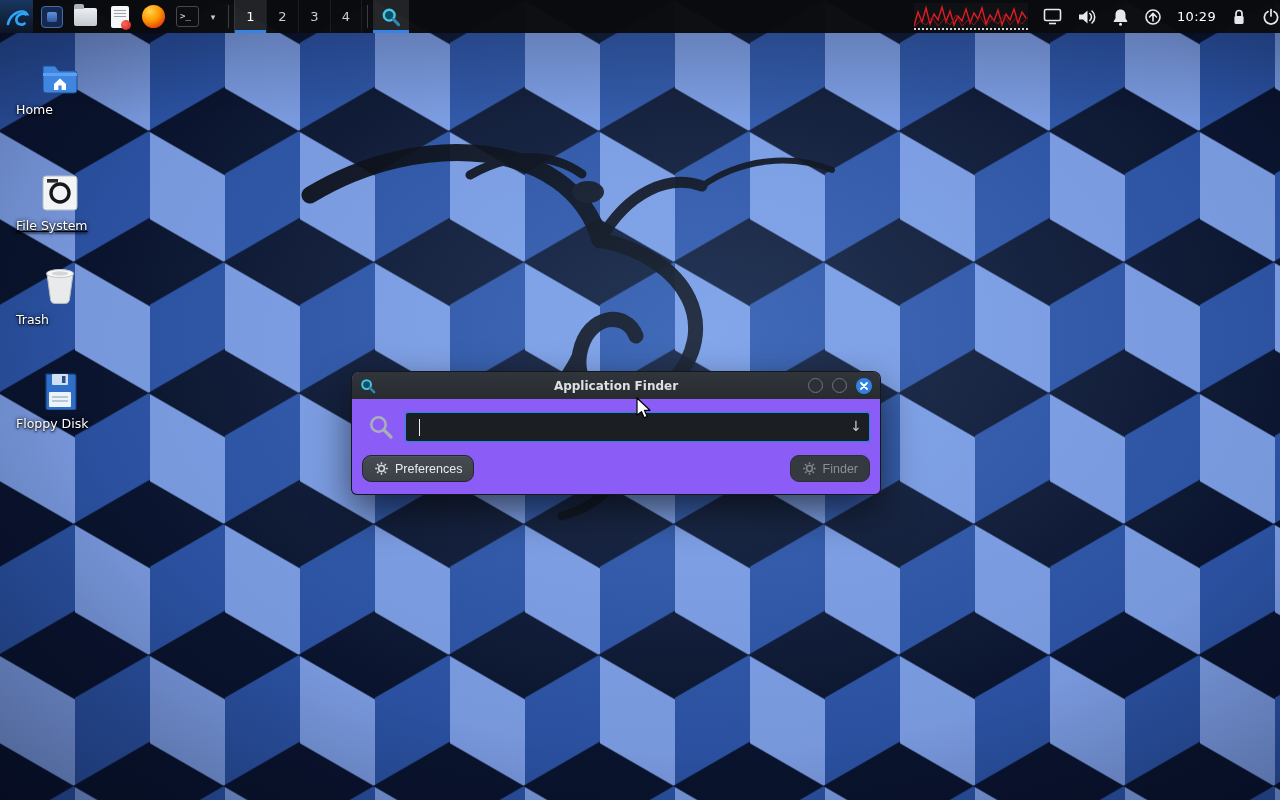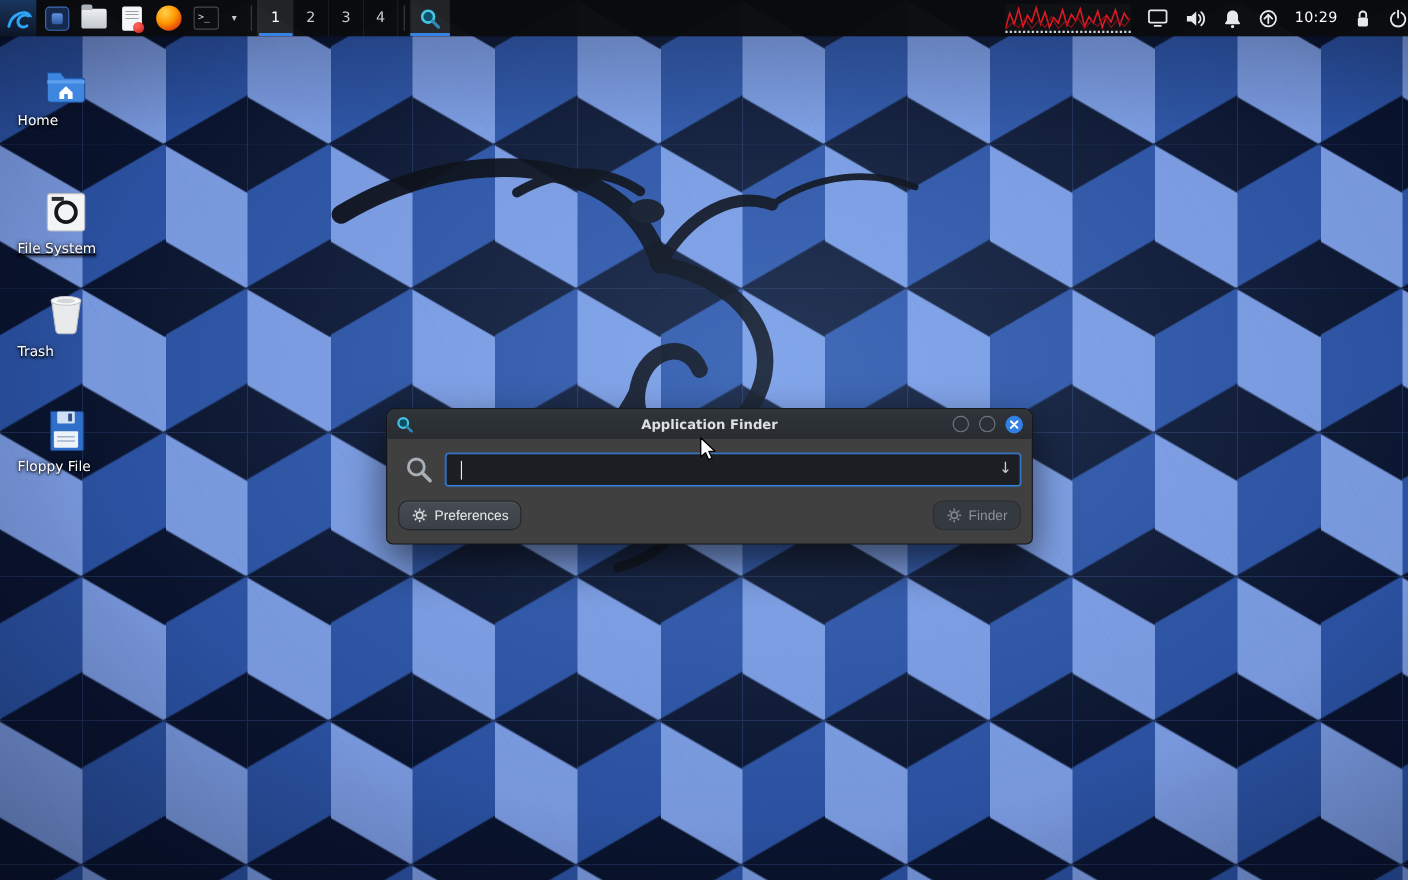--- a/index.html
+++ b/index.html
@@ -89,22 +89,22 @@
     position: absolute; left: 16px; width: 88px; z-index: 10; text-align: left; cursor: pointer;
   }
   .desk-icon .glyph { height: 42px; display: flex; align-items: flex-end; justify-content: center; }
   .desk-icon .label {
     margin-top: 6px; color: #ffffff; font-size: 12.5px;
     text-shadow: 0 1px 2px #000, 0 0 4px rgba(0,0,0,0.9);
   }
 
   
   .finder {
-    position: absolute; left: 352px; top: 372px; width: 586px; z-index: 60;
-    background: #404040; border-radius: 7px 7px 5px 5px;
+    position: absolute; left: 352px; top: 372px; width: 528px; z-index: 60;
+    background: #8b5cf6; border-radius: 7px 7px 5px 5px;
     box-shadow: 0 0 0 1px #15171a, 0 16px 38px rgba(0,0,0,0.6);
   }
   .titlebar {
     height: 27px; display: flex; align-items: center; position: relative;
     background: linear-gradient(#30353b, #282c31);
     border-radius: 7px 7px 0 0; padding: 0 8px;
   }
   .titlebar .title {
     position: absolute; left: 0; right: 0; text-align: center;
     color: #dce0e5; font-size: 12px; font-weight: bold; pointer-events: none;
@@ -309,21 +309,21 @@
   <div class="glyph">
     <svg width="36" height="38" viewBox="0 0 36 38">
       <path d="M4,2 h28 a2,2 0 0 1 2,2 v32 a2,2 0 0 1 -2,2 H6 a2,2 0 0 1 -2,-2 z" fill="#2f6fc8" stroke="#173f7e" stroke-width="1.2"></path>
       <rect x="10" y="2" width="16" height="11" rx="1" fill="#cfe0f5"></rect>
       <rect x="20" y="4" width="3.5" height="7" fill="#2b4f86"></rect>
       <rect x="7" y="20" width="22" height="15" rx="1" fill="#eef3f9"></rect>
       <line x1="10" y1="25" x2="26" y2="25" stroke="#9fb4cd" stroke-width="1.4"></line>
       <line x1="10" y1="29" x2="26" y2="29" stroke="#9fb4cd" stroke-width="1.4"></line>
     </svg>
   </div>
-  <div class="label">Floppy File</div>
+  <div class="label">Floppy Disk</div>
 </div>
 
 <div class="finder">
 
   <div class="titlebar">
     <svg width="16" height="16" viewBox="0 0 16 16">
       <circle cx="6.6" cy="6.6" r="4.4" fill="#0b4f66" stroke="#46c4e6" stroke-width="2"></circle>
       <line x1="10" y1="10" x2="14.2" y2="14.2" stroke="#2d89b5" stroke-width="2.4" stroke-linecap="round"></line>
     </svg>
     <div class="title">Application Finder</div>

